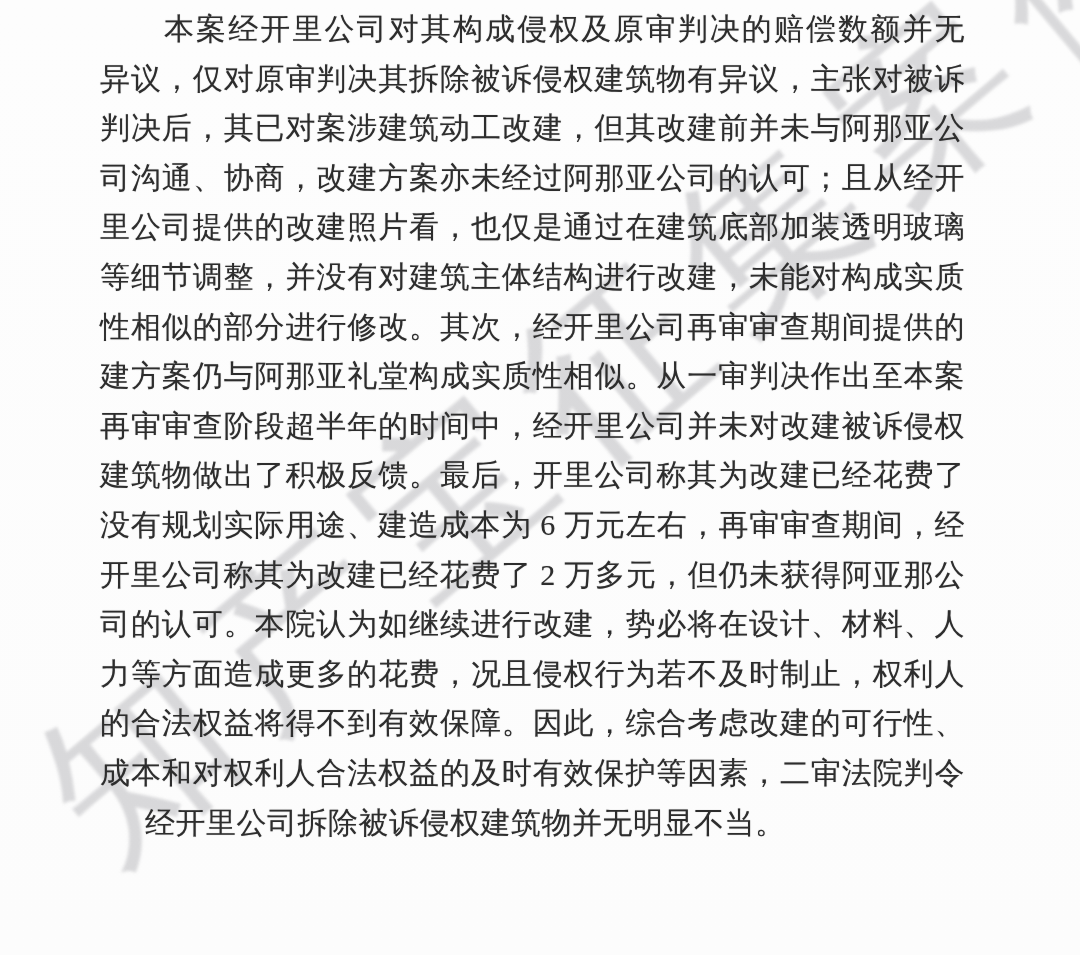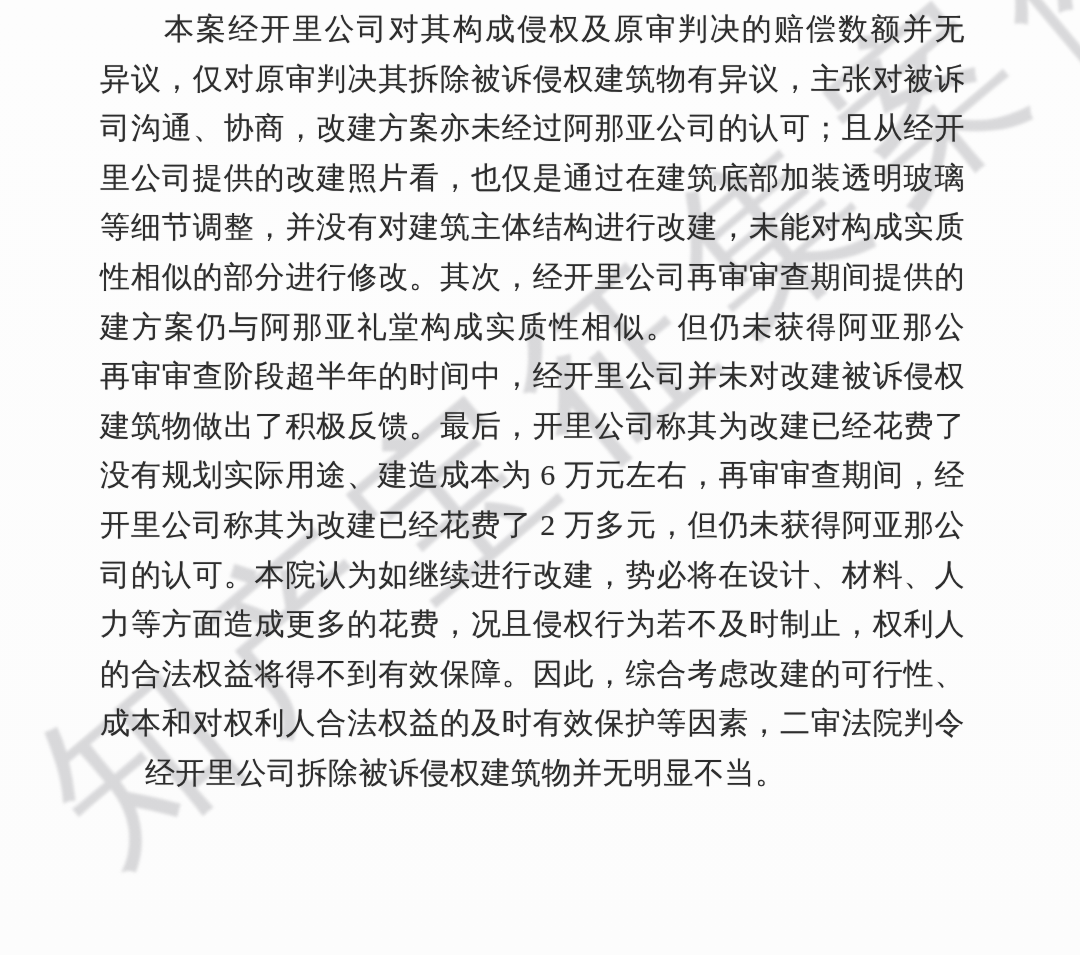--- a/index.html
+++ b/index.html
@@ -64,25 +64,26 @@
 </style>
 </head>
 <body>
 
 <div class="page">
   <div class="watermark">知产宝征集案例</div>
 
   <div class="text-block">
     <p class="line indent">本案经开里公司对其构成侵权及原审判决的赔偿数额并无</p>
     <p class="line">异议，仅对原审判决其拆除被诉侵权建筑物有异议，主张对被诉</p>
+    <p class="line">判决后，其已对案涉建筑动工改建，但其改建前并未与阿那亚公</p>
     <p class="line">司沟通、协商，改建方案亦未经过阿那亚公司的认可；且从经开</p>
     <p class="line">里公司提供的改建照片看，也仅是通过在建筑底部加装透明玻璃</p>
     <p class="line">等细节调整，并没有对建筑主体结构进行改建，未能对构成实质</p>
     <p class="line">性相似的部分进行修改。其次，经开里公司再审审查期间提供的</p>
-    <p class="line">建方案仍与阿那亚礼堂构成实质性相似。但仍未获得阿亚那公</p>
+    <p class="line">建方案仍与阿那亚礼堂构成实质性相似。从一审判决作出至本案</p>
     <p class="line">再审审查阶段超半年的时间中，经开里公司并未对改建被诉侵权</p>
     <p class="line">建筑物做出了积极反馈。最后，开里公司称其为改建已经花费了</p>
     <p class="line">没有规划实际用途、建造成本为 6 万元左右，再审审查期间，经</p>
     <p class="line">开里公司称其为改建已经花费了 2 万多元，但仍未获得阿亚那公</p>
     <p class="line">司的认可。本院认为如继续进行改建，势必将在设计、材料、人</p>
     <p class="line">力等方面造成更多的花费，况且侵权行为若不及时制止，权利人</p>
     <p class="line">的合法权益将得不到有效保障。因此，综合考虑改建的可行性、</p>
     <p class="line">成本和对权利人合法权益的及时有效保护等因素，二审法院判令</p>
     <p class="line last">经开里公司拆除被诉侵权建筑物并无明显不当。</p>
   </div>

